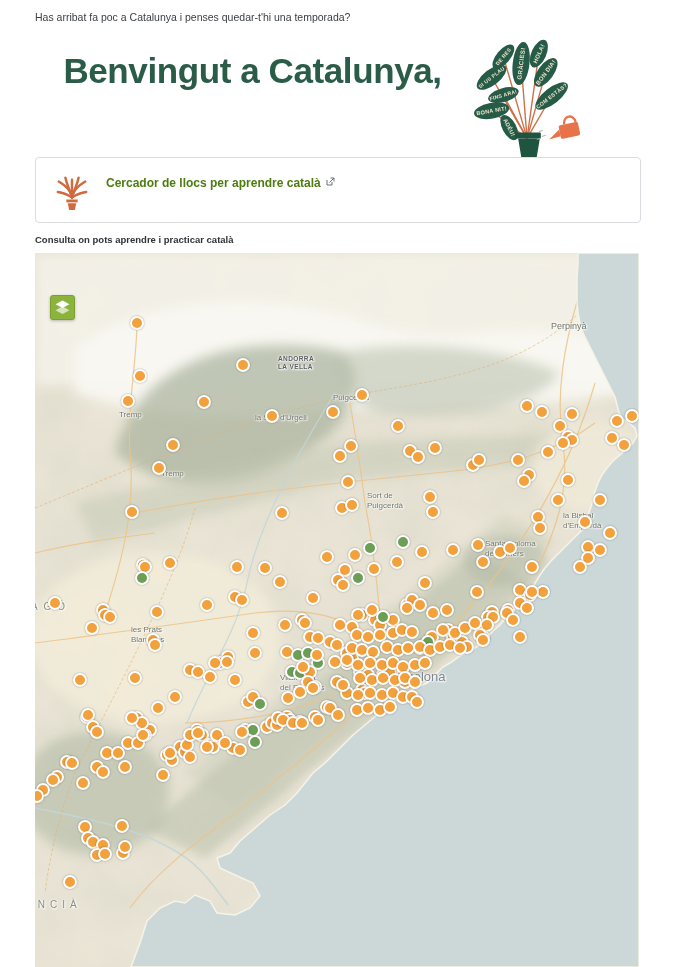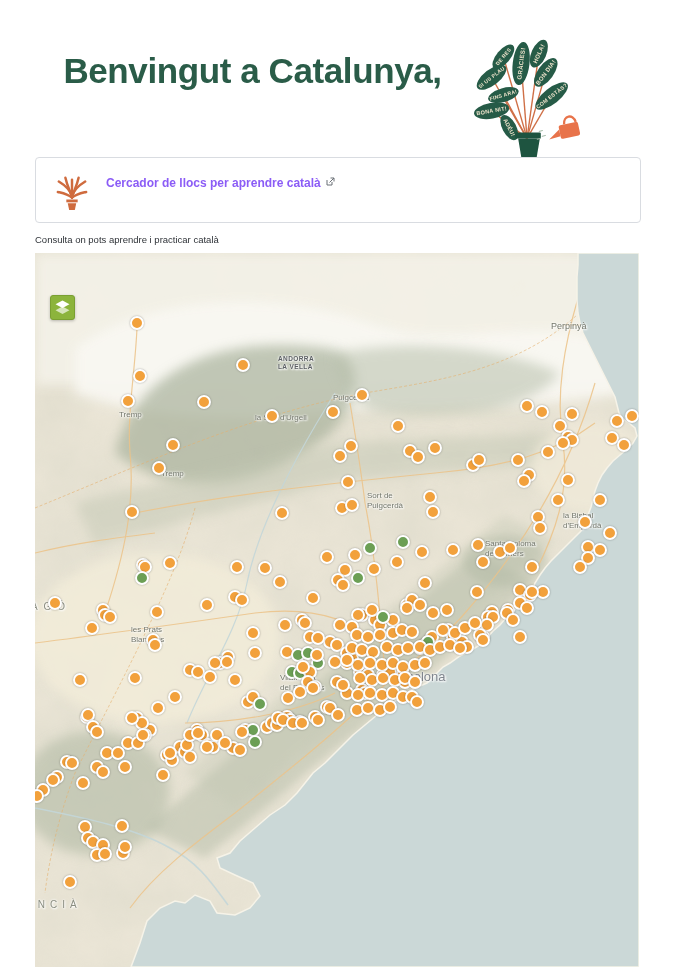--- a/index.html
+++ b/index.html
@@ -8,40 +8,41 @@
   #intro{position:absolute;left:35px;top:11px;font-size:10.5px;color:#3a3e42;margin:0;}
   #heading{position:absolute;left:15px;top:49px;width:475px;text-align:center;
            font-weight:800;font-size:35px;line-height:1.26;letter-spacing:-.4px;margin:0;}
   #heading .l1{display:block;color:#2a5c48;}
   #heading .l2{display:block;color:#ee7a4b;}
   #plant{position:absolute;left:462px;top:28px;width:134px;height:136px;}
   #card{position:absolute;left:35px;top:157px;width:606px;height:66px;box-sizing:border-box;
         border:1px solid #d9dce1;border-radius:4px;background:#fff;}
   #card .icon{position:absolute;left:19px;top:13px;width:34px;height:40px;}
   #card .body{position:absolute;left:70px;top:14px;right:14px;}
-  .card-title{font-size:12px;font-weight:700;color:#8b5cf6;text-decoration:none;cursor:pointer;}
+  .card-title{font-size:12px;font-weight:700;color:#4d7c0f;text-decoration:none;cursor:pointer;}
   .ext{display:inline-block;margin-left:5px;vertical-align:1px;}
   .card-desc{margin:7px 0 0 0;font-size:10.5px;color:#494e54;line-height:1.3;}
-  #map-caption{position:absolute;left:35px;top:234px;font-size:9.5px;font-weight:400;color:#2f3338;margin:0;}
+  #map-caption{position:absolute;left:35px;top:234px;font-size:9.5px;font-weight:700;color:#2f3338;margin:0;}
   #map{position:absolute;left:35px;top:253px;width:604px;height:714px;overflow:hidden;background:#EDE7D8;}
   #basemap{position:absolute;left:0;top:0;z-index:1;}
   .plabel{position:absolute;color:#72766a;line-height:1.2;white-space:nowrap;z-index:2;
           text-shadow:0 0 2px #fff,0 0 3px #fff,1px 1px 2px #fff;}
   .marker{position:absolute;width:10px;height:10px;border:2px solid #fff;border-radius:50%;
           box-shadow:0 0 2px rgba(0,0,0,.35);z-index:3;cursor:pointer;}
   #layersBtn{position:absolute;left:15px;top:42px;width:25px;height:25px;z-index:5;
              background:#8CB43C;border:1px solid #7aa032;border-radius:3px;padding:0;
              box-shadow:0 1px 3px rgba(0,0,0,.25);cursor:pointer;display:flex;
              align-items:center;justify-content:center;}
 </style>
 </head>
 <body>
 
 <div class="page">
 
+  <p id="intro">Has arribat fa poc a Catalunya i penses quedar-t'hi una temporada?</p>
 
   <h1 id="heading">
     <span class="l1">Benvingut a Catalunya,</span>
   </h1>
 
   <svg id="plant" viewBox="0 0 132 138">
       <line x1="64" y1="112" x2="40" y2="29" stroke="#cf6f46" stroke-width="1.4"></line>
       <line x1="64" y1="112" x2="58" y2="36" stroke="#cf6f46" stroke-width="1.4"></line>
       <line x1="64" y1="112" x2="76" y2="26" stroke="#cf6f46" stroke-width="1.4"></line>
       <line x1="64" y1="112" x2="28" y2="50" stroke="#cf6f46" stroke-width="1.4"></line>

